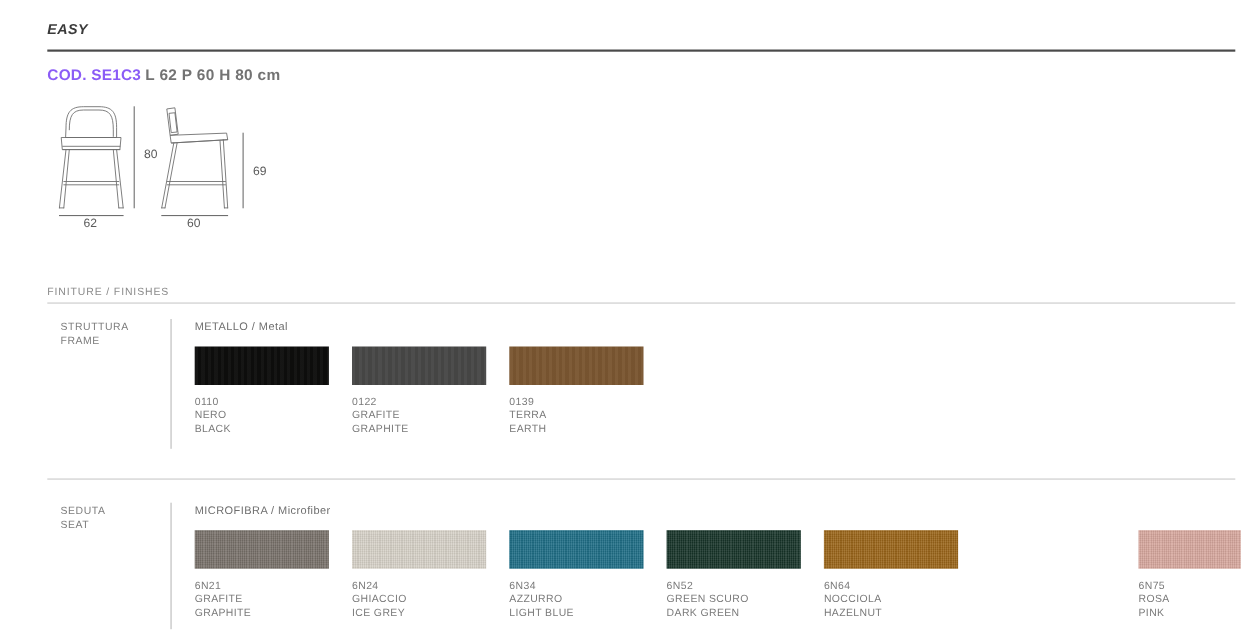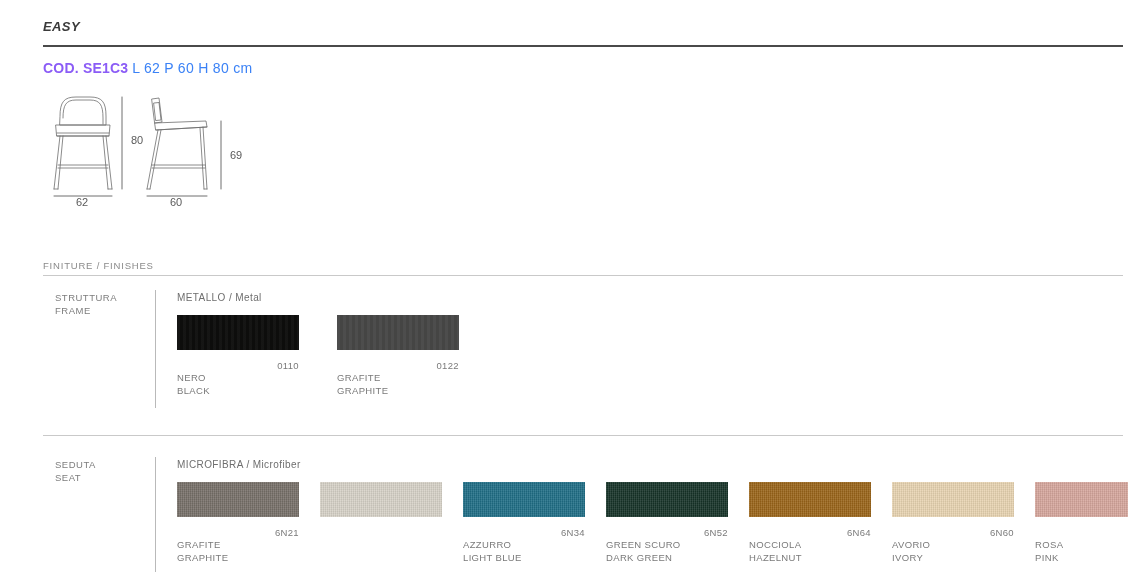--- a/index.html
+++ b/index.html
@@ -52,22 +52,22 @@
     font-size: 14px;
     color: #5a5a5a;
     white-space: nowrap;
   }
   .code-line .code-bold {
     font-weight: bold;
     color: #8b5cf6;
     letter-spacing: 0.2px;
   }
   .code-line .code-dims {
-    font-weight: normal;
-    color: #3b82f6;
+    font-weight: bold;
+    color: #737373;
     letter-spacing: 0.3px;
   }
 
   
   .drawings {
     position: absolute;
     left: 46px;
     top: 92px;
     width: 220px;
     height: 120px;
@@ -166,21 +166,21 @@
       repeating-linear-gradient(90deg, rgba(255,255,255,0.035) 0 3px, rgba(0,0,0,0.03) 3px 6px);
   }
   .swatch-caption {
     margin-top: 10px;
     font-size: 9.5px;
     line-height: 12.3px;
     letter-spacing: 0.35px;
     color: #7a7a7a;
     white-space: nowrap;
   }
-  .swatch-caption .sw-code { color: #7a7a7a; text-align: right; }
+  .swatch-caption .sw-code { color: #7a7a7a; }
   .swatch-caption .sw-it   { color: #7a7a7a; }
   .swatch-caption .sw-en   { color: #7a7a7a; }
 </style>
 </head>
 <body>
 
 <div class="sheet">
 
   <div class="title-block">
     <div class="product-title">EASY</div>
@@ -277,26 +277,34 @@
 
     <div class="swatch-row">
       <div class="swatch-item" style="left:0px;">
         <div class="swatch-chip metal" style="background-color: rgb(13, 13, 12);"></div>
         <div class="swatch-caption">
           <div class="sw-code">0110</div>
           <div class="sw-it">NERO</div>
           <div class="sw-en">BLACK</div>
         </div>
       </div>
-      <div class="swatch-item" style="left:143px;margin-left:17px;">
+      <div class="swatch-item" style="left:143px;">
         <div class="swatch-chip metal" style="background-color: rgb(71, 71, 70);"></div>
         <div class="swatch-caption">
           <div class="sw-code">0122</div>
           <div class="sw-it">GRAFITE</div>
           <div class="sw-en">GRAPHITE</div>
+        </div>
+      </div>
+      <div class="swatch-item" style="left:286px;">
+        <div class="swatch-chip metal" style="background-color: rgb(122, 86, 49);"></div>
+        <div class="swatch-caption">
+          <div class="sw-code">0139</div>
+          <div class="sw-it">TERRA</div>
+          <div class="sw-en">EARTH</div>
         </div>
       </div>
     </div>
   </div>
 
   <div class="rule-light rule-section"></div>
 
   <div class="section section-seat">
     <div class="cat-label">
       <div>SEDUTA</div>
@@ -309,20 +317,25 @@
       <div class="swatch-item" style="left:0px;">
         <div class="swatch-chip textile" style="background-color: rgb(119, 112, 105);"></div>
         <div class="swatch-caption">
           <div class="sw-code">6N21</div>
           <div class="sw-it">GRAFITE</div>
           <div class="sw-en">GRAPHITE</div>
         </div>
       </div>
       <div class="swatch-item" style="left:143px;">
         <div class="swatch-chip textile" style="background-color: rgb(215, 210, 200);"></div>
+        <div class="swatch-caption">
+          <div class="sw-code">6N24</div>
+          <div class="sw-it">GHIACCIO</div>
+          <div class="sw-en">ICE GREY</div>
+        </div>
       </div>
       <div class="swatch-item" style="left:286px;">
         <div class="swatch-chip textile" style="background-color: rgb(31, 110, 134);"></div>
         <div class="swatch-caption">
           <div class="sw-code">6N34</div>
           <div class="sw-it">AZZURRO</div>
           <div class="sw-en">LIGHT BLUE</div>
         </div>
       </div>
       <div class="swatch-item" style="left:429px;">
@@ -334,28 +347,20 @@
         </div>
       </div>
       <div class="swatch-item" style="left:572px;">
         <div class="swatch-chip textile" style="background-color: rgb(154, 101, 25);"></div>
         <div class="swatch-caption">
           <div class="sw-code">6N64</div>
           <div class="sw-it">NOCCIOLA</div>
           <div class="sw-en">HAZELNUT</div>
         </div>
       </div>
-      <div class="swatch-item" style="left:715px;">
-        <div class="swatch-chip textile" style="background-color: rgb(232, 212, 178);"></div>
-        <div class="swatch-caption">
-          <div class="sw-code">6N60</div>
-          <div class="sw-it">AVORIO</div>
-          <div class="sw-en">IVORY</div>
-        </div>
-      </div>
       <div class="swatch-item" style="left:858px;">
         <div class="swatch-chip textile" style="background-color: rgb(214, 167, 157);"></div>
         <div class="swatch-caption">
           <div class="sw-code">6N75</div>
           <div class="sw-it">ROSA</div>
           <div class="sw-en">PINK</div>
         </div>
       </div>
     </div>
   </div>

